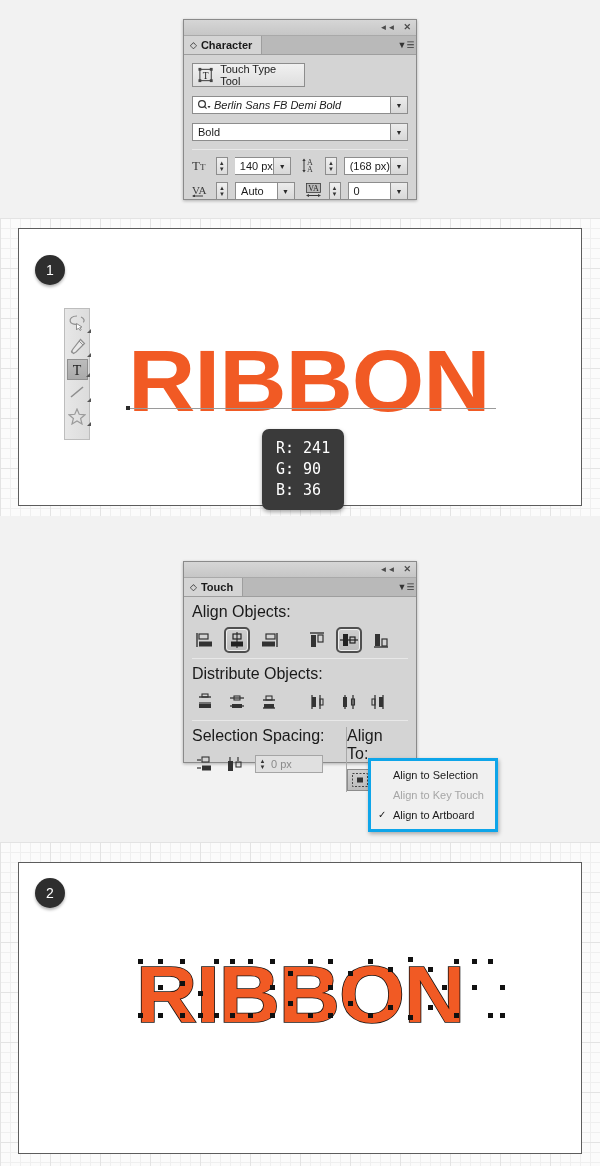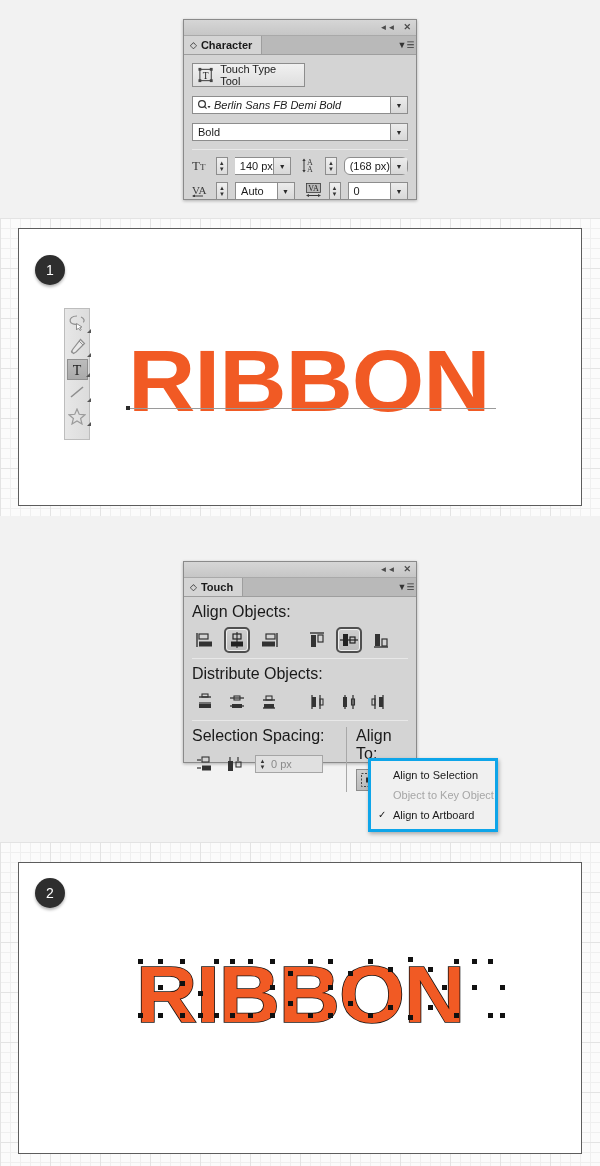--- a/index.html
+++ b/index.html
@@ -303,21 +303,21 @@
             <text x="5" y="14" font-size="8" font-family="Liberation Serif, serif" fill="#3a3a3a">A</text>
             <line x1="2" y1="1.5" x2="2" y2="13.5" stroke="#3a3a3a" stroke-width="1"></line>
             <path d="M2 0.5 L0.3 3 L3.7 3 Z" fill="#3a3a3a"></path>
             <path d="M2 14.5 L0.3 12 L3.7 12 Z" fill="#3a3a3a"></path>
           </svg>
         </span>
         <div class="spin">
             <span>▲</span>
             <span>▼</span>
           </div>
-        <div class="field" style="width:66px;border-radius:6px;">
+        <div class="field" style="width:66px;">
           <span class="txt">(168 px)</span>
           <span class="arrowbox">▼</span>
         </div>
       </div>
 
       
       <div style="display:flex; align-items:center; gap:7px; margin-top:7px;">
         <span class="glyph">
           <svg width="17" height="14" viewBox="0 0 17 14">
             <text x="0" y="11" font-size="11" font-family="Liberation Serif, serif" fill="#3a3a3a">V</text>
@@ -398,20 +398,25 @@
         <path d="M9 1 L11.2 6.3 L17 6.8 L12.6 10.5 L14 16 L9 13 L4 16 L5.4 10.5 L1 6.8 L6.8 6.3 Z" fill="none" stroke="#9b9b9b" stroke-width="1.2"></path>
       </svg>
       <span class="corner"></span>
     </div>
   </div>
 
   <div class="ribbon-word" style="left:128px; top:337px;">RIBBON</div>
   <div class="baseline" style="left:128px; top:408px; width:368px;"></div>
   <div class="baseline-dot" style="left:126px; top:406px;"></div>
 
+  <div class="rgbtip" style="left:262px; top:429px;">
+    <div>R: 241</div>
+    <div>G: 90</div>
+    <div>B: 36</div>
+  </div>
 
   <div class="panel" style="left:183px; top:561px; width:234px; height:202px;">
 
     <div class="panel-topbar">
       <span class="tb-ic">◄◄</span>
       <span class="tb-ic close">✕</span>
     </div>
 
     <div class="panel-tabrow">
       <div class="panel-tab">
@@ -553,41 +558,41 @@
             <div class="field" style="width:68px; background:#e0e0e0; border-color:#a5a5a5; margin-left:3px;">
               <div class="spin" style="height:16px; border:none; background:transparent;">
                   <span>▲</span>
                   <span>▼</span>
                 </div>
               <span class="txt" style="color:#8a8a8a; padding-left:2px;">0 px</span>
             </div>
           </div>
         </div>
 
-        <div style="width:62px; border-left:1px solid #a8a8a8; padding-left:9px;">
+        <div style="width:62px; border-left:1px solid #a8a8a8; padding-left:0;">
           <div class="sec-label">Align To:</div>
           <div style="display:inline-flex; align-items:center; gap:2px; background:linear-gradient(to bottom,#cfcfcf,#bcbcbc); border:1px solid #8c8c8c; padding:2px 3px;">
             <svg width="18" height="16" viewBox="0 0 18 16">
               <rect x="1.5" y="1.5" width="15" height="13" fill="none" stroke="#444" stroke-width="1" stroke-dasharray="2 1.5"></rect>
               <rect x="6" y="5.5" width="6" height="5" fill="#333"></rect>
             </svg>
             <span style="font-size:7px; color:#2a2a2a;">▼</span>
           </div>
         </div>
       </div>
 
     </div>
   </div>
 
   <div class="dropmenu" style="left:368px; top:758px; width:130px;">
     <div class="mi">
       <span>Align to Selection</span>
     </div>
     <div class="mi dis">
-      <span>Object to Key Object</span>
+      <span>Align to Key Touch</span>
     </div>
     <div class="mi">
       <span class="tick">✓</span>
       <span>Align to Artboard</span>
     </div>
   </div>
 
   <div class="canvas" style="top:842px; height:324px;">
     <div class="artboard" style="left:18px; top:20px; width:564px; height:292px;"></div>
   </div>

